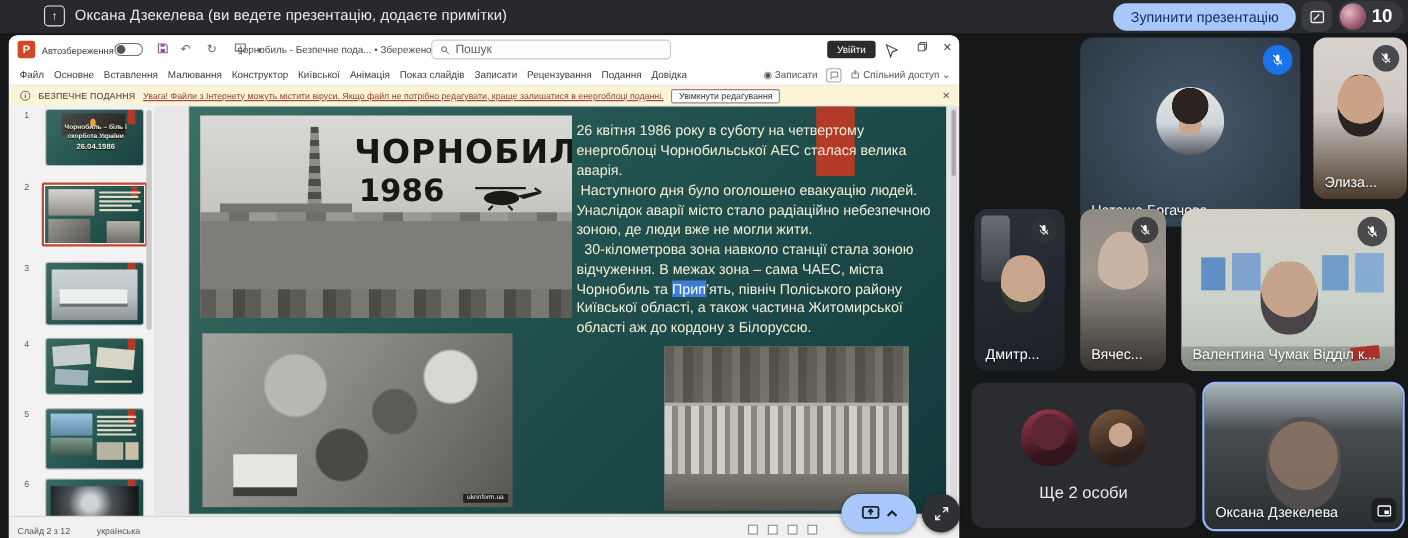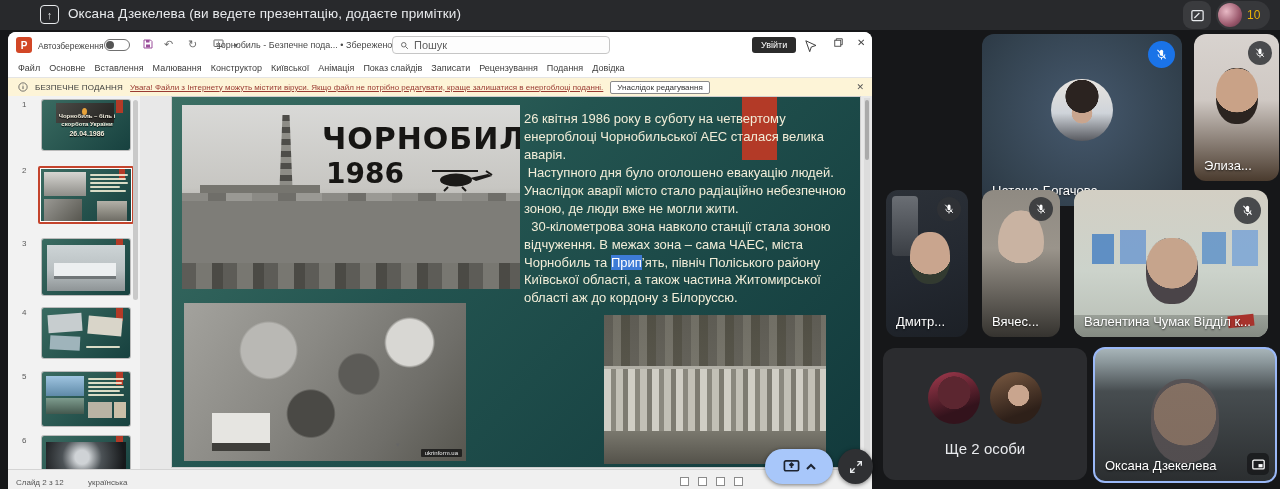--- a/index.html
+++ b/index.html
@@ -8,21 +8,21 @@
   #screen { position:relative; width:1280px; height:489px; background:#161719; overflow:hidden; }
 
   
   #topbar { position:absolute; left:0; top:0; width:1280px; height:30px; background:#28292c; display:flex; align-items:center; }
   .present-box { position:absolute; left:40px; top:5px; width:19px; height:19px; border:1.8px solid #e8eaed; border-radius:4px; display:flex; align-items:center; justify-content:center; color:#e8eaed; font-size:11px; font-weight:bold; }
   #presenter-label { position:absolute; left:68px; top:6px; color:#e8eaed; font-size:13.5px; font-weight:500; letter-spacing:.1px; }
   #stop-btn { position:absolute; left:1012px; top:3px; height:25px; padding:0 16px; background:#a8c7fa; color:#0a2d5e; border:none; border-radius:13px; font-size:13px; font-weight:500; font-family:inherit; cursor:pointer; }
   .topbar-icon-btn { position:absolute; top:1px; width:28px; height:28px; background:#3a3b3e; border-radius:9px; display:flex; align-items:center; justify-content:center; }
   #people-pill { position:absolute; left:1216px; top:1px; height:28px; padding:2px 10px 2px 2px; background:#37383b; border-radius:15px; display:flex; align-items:center; gap:5px; }
   #people-pill .avatar { width:24px; height:24px; border-radius:50%; background:radial-gradient(circle at 35% 35%, #e8b9c5, #9c5a6e 60%, #5c2f40); }
-  #people-pill .count { color:#eab308; font-size:12px; font-weight:400; }
+  #people-pill .count { color:#ffffff; font-size:17px; font-weight:700; }
 
   
   #ppt { position:absolute; left:8px; top:32px; width:864px; height:457px; background:#fff; border-radius:8px 8px 0 0; overflow:hidden; }
   #ppt-titlebar { position:absolute; left:0; top:0; width:100%; height:26px; background:#fff; }
   .ppt-logo { position:absolute; left:8px; top:5px; width:16px; height:16px; background:#d24726; border-radius:3px; color:#fff; font-size:10px; font-weight:bold; display:flex; align-items:center; justify-content:center; }
   #autosave-label { position:absolute; left:30px; top:9px; font-size:8.5px; color:#404040; }
   .toggle { position:absolute; left:96px; top:7px; width:26px; height:12px; border:1px solid #707070; border-radius:6px; background:#fff; }
   .toggle .knob { position:absolute; left:1px; top:1px; width:8px; height:8px; border-radius:50%; background:#555; }
   .qa-glyph { position:absolute; top:6px; font-size:11px; color:#6a6a6a; }
   #doc-title { position:absolute; left:208px; top:8px; font-size:9px; color:#4a4a4a; white-space:nowrap; }
@@ -122,20 +122,21 @@
   #pip-icon { position:absolute; right:6px; bottom:6px; width:22px; height:22px; background:rgba(25,26,28,.85); border-radius:5px; display:flex; align-items:center; justify-content:center; }
 </style>
 </head>
 <body>
 
 <div id="screen">
 
   <div id="topbar">
     <div class="present-box">↑</div>
     <div id="presenter-label">Оксана Дзекелева (ви ведете презентацію, додаєте примітки)</div>
+    <button id="stop-btn">Зупинити презентацію</button>
     <div class="topbar-icon-btn" style="left:1183px;">
       <svg width="15" height="15" viewBox="0 0 24 24">
           <rect x="3" y="4" width="18" height="16" rx="2" fill="none" stroke="#e8eaed" stroke-width="2"></rect>
           <path d="M7 16l8-8" stroke="#e8eaed" stroke-width="2"></path>
         </svg>
     </div>
     <div id="people-pill">
       <div class="avatar"></div>
       <span class="count">10</span>
     </div>
@@ -188,29 +189,43 @@
       <span class="tab">Малювання</span>
       <span class="tab">Конструктор</span>
       <span class="tab">Київської</span>
       <span class="tab">Анімація</span>
       <span class="tab">Показ слайдів</span>
       <span class="tab">Записати</span>
       <span class="tab">Рецензування</span>
       <span class="tab">Подання</span>
       <span class="tab">Довідка</span>
     </div>
+    <div id="ribbon-right">
+      <span class="lbl">◉ <span>Записати</span></span>
+      <div class="mini-frame">
+        <svg width="9" height="9" viewBox="0 0 24 24">
+            <path d="M4 4h16v12H9l-5 5z" fill="none" stroke="#6a6a6a" stroke-width="2"></path>
+          </svg>
+      </div>
+      <span class="lbl">
+        <svg width="9" height="9" viewBox="0 0 24 24" style="vertical-align:-1px;">
+            <rect x="4" y="9" width="16" height="12" fill="none" stroke="#6a6a6a" stroke-width="2"></rect>
+            <path d="M12 13V3M8.5 6.5L12 3l3.5 3.5" fill="none" stroke="#6a6a6a" stroke-width="2"></path>
+          </svg>
+        <span>Спільний доступ</span> ⌄</span>
+    </div>
 
     <div id="secbar">
       <svg width="10" height="10" viewBox="0 0 24 24">
           <circle cx="12" cy="12" r="10" fill="none" stroke="#5a5a5a" stroke-width="2"></circle>
           <path d="M12 10v7M12 6.5v1.5" stroke="#5a5a5a" stroke-width="2.4"></path>
         </svg>
       <span id="sec-title">БЕЗПЕЧНЕ ПОДАННЯ</span>
       <span id="sec-msg">Увага! Файли з Інтернету можуть містити віруси. Якщо файл не потрібно редагувати, краще залишатися в енергоблоці поданні.</span>
-      <button id="sec-btn">Унаслідок редагування</button>
+      <button id="sec-btn">Увімкнути редагування</button>
       <span id="sec-close">✕</span>
     </div>
 
     <div id="ppt-content">
 
       <div id="thumbs">
         <span class="thumb-num" style="top:4px;">1</span>
         <div class="thumb" style="top:4px;">
           <div class="redtab"></div>
           <div style="position:absolute;left:14px;top:3px;width:58px;height:20px;background:linear-gradient(135deg,#4a4a46,#23221f);"></div>

